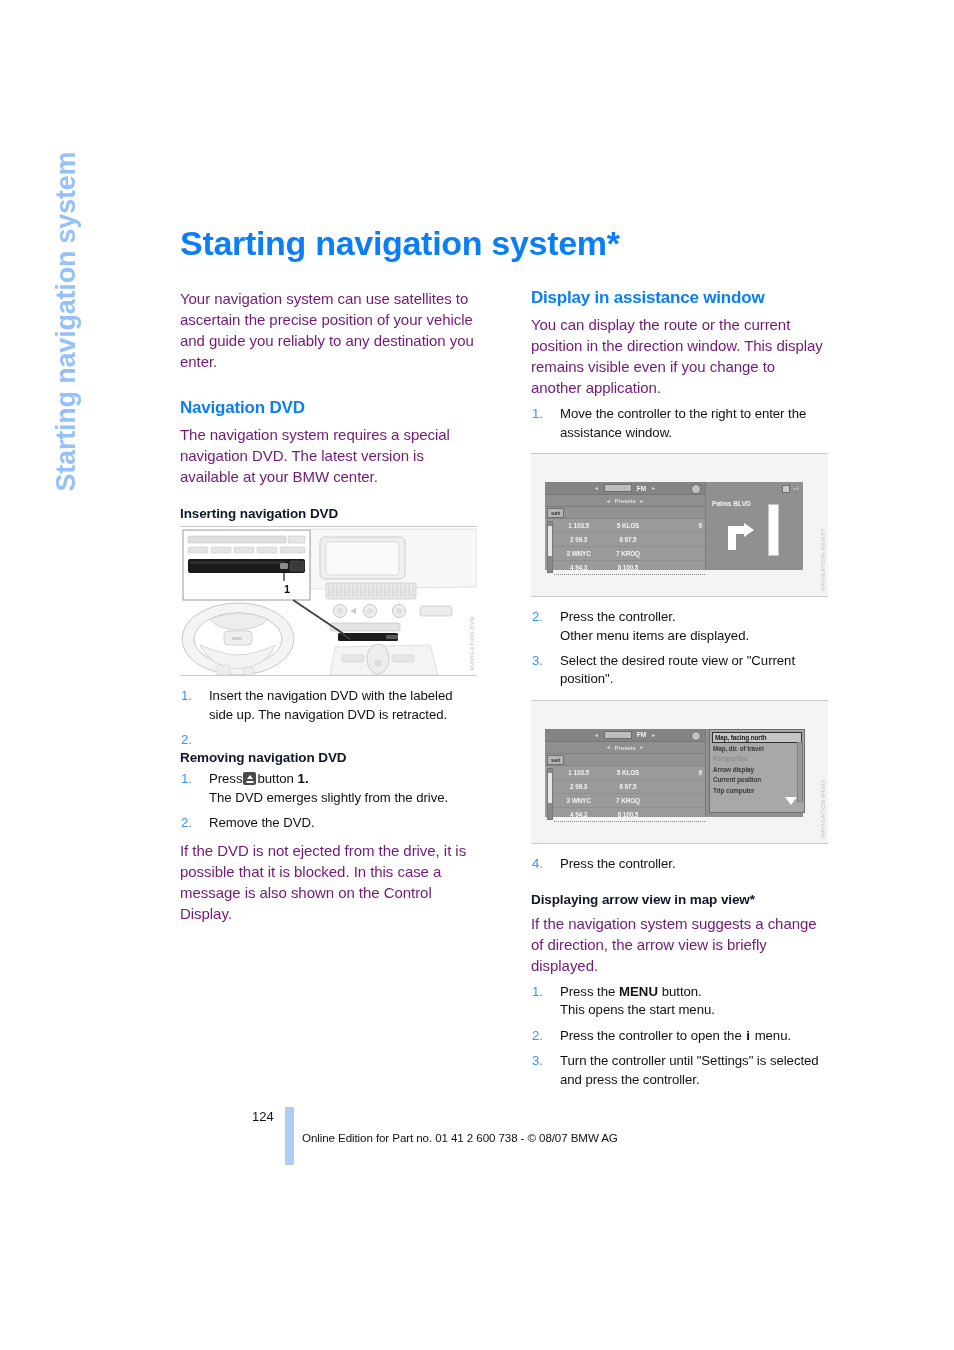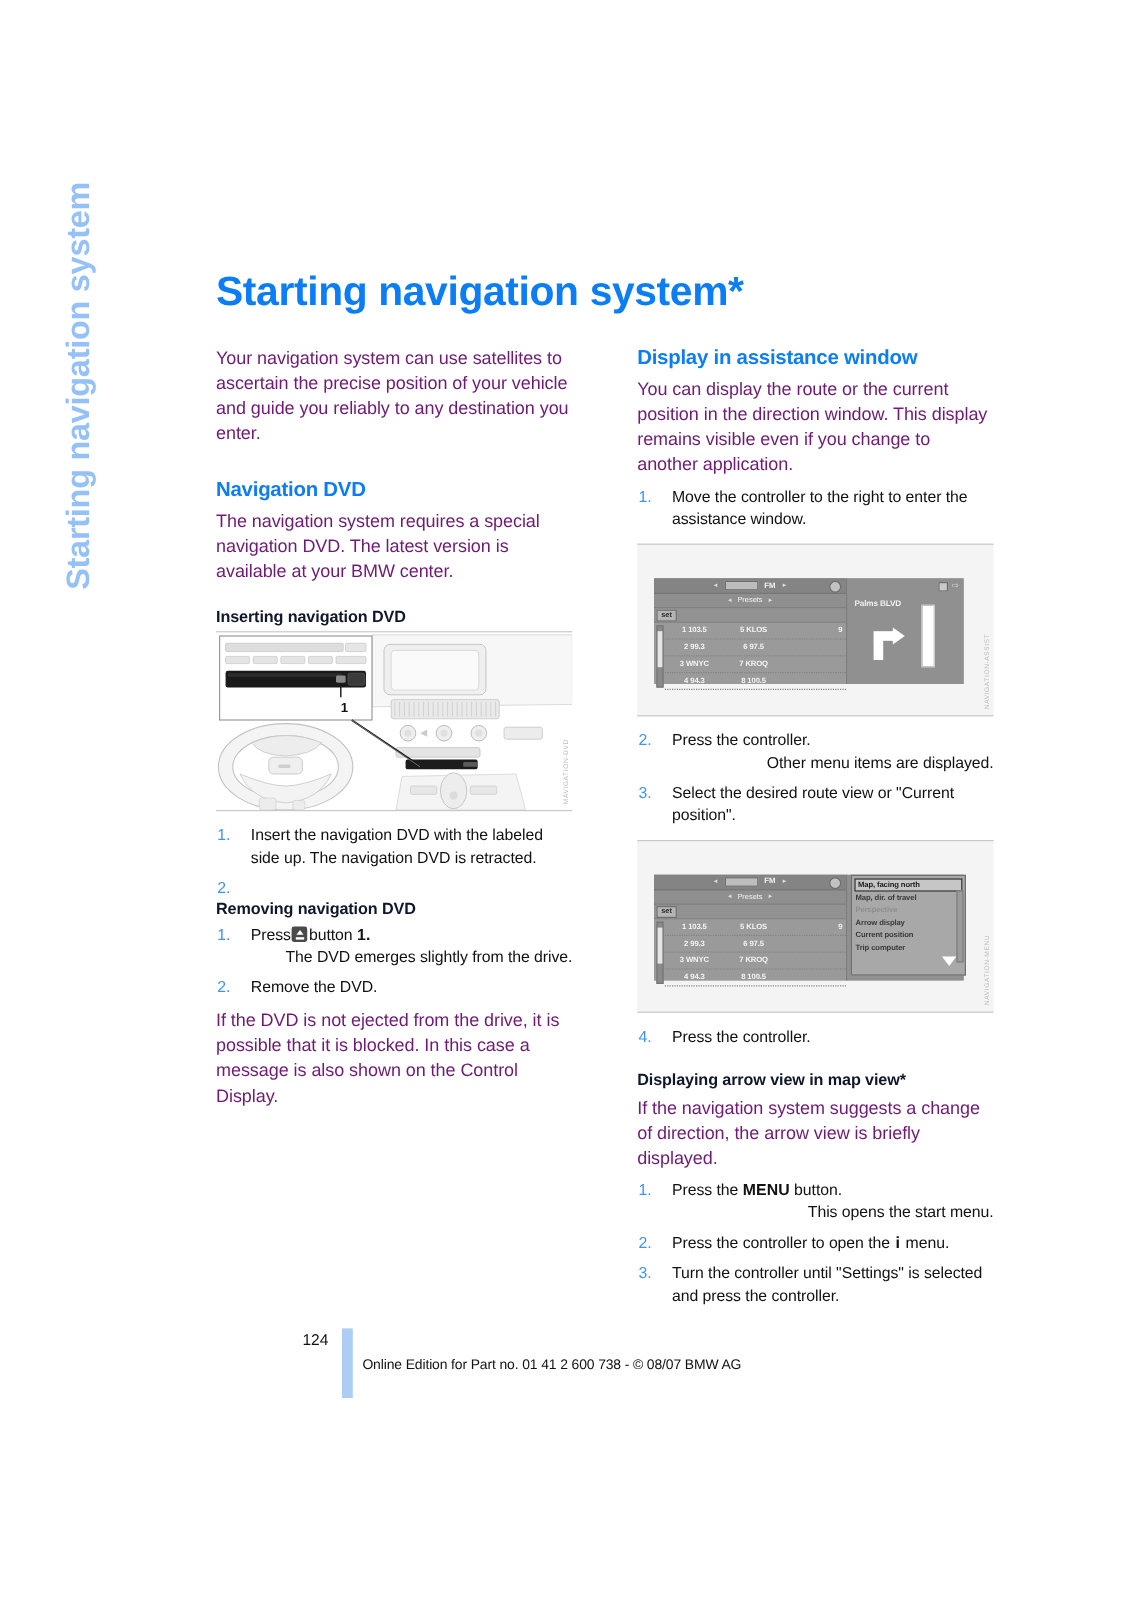--- a/index.html
+++ b/index.html
@@ -110,21 +110,21 @@
     letter-spacing: -0.05px;
   }
   ol.steps > li:last-child { margin-bottom: 0; }
   ol.steps > li > .num {
     position: absolute;
     left: 1px;
     top: 0;
     color: #3d93f7;
     font-size: 13.2px;
   }
-  .sub-line { display: block; text-align: right; }
+  .sub-line { display: block; }
 
   
   .eject-icon {
     display: inline-block;
     width: 13px;
     height: 13px;
     background: #4a4a4a;
     border-radius: 2px;
     position: relative;
     vertical-align: -2px;

